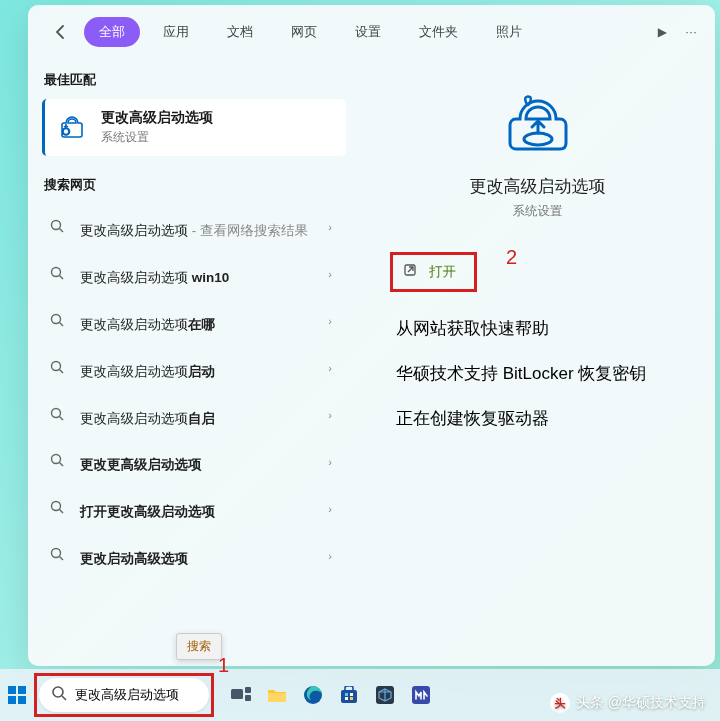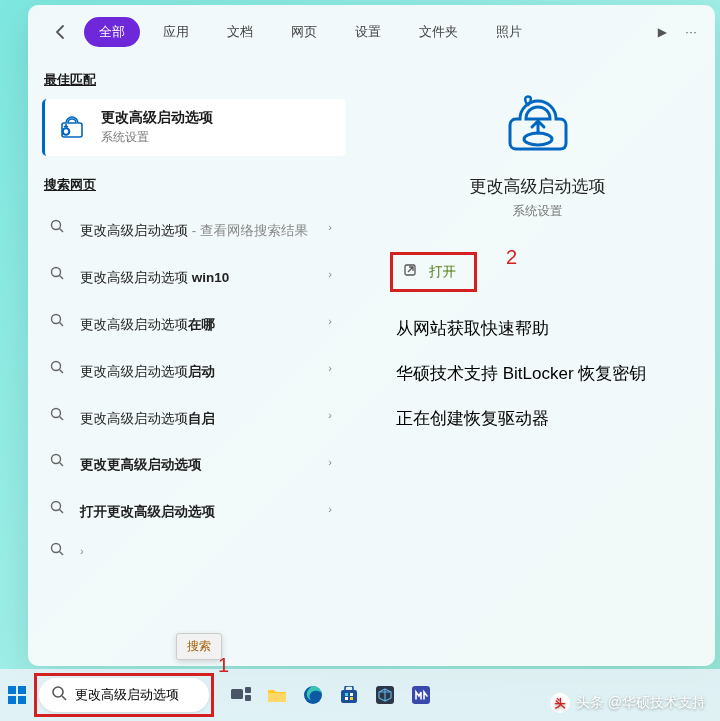--- a/index.html
+++ b/index.html
@@ -1,26 +1,26 @@
 <!DOCTYPE html>
 <html><head>
   <meta charset="utf-8">
   <style>
     * { margin: 0; padding: 0; box-sizing: border-box; font-family: "Microsoft YaHei", "Segoe UI", sans-serif; }
     body { width: 720px; height: 721px; background: linear-gradient(135deg, #7de8e0 0%, #a0f0e8 50%, #98e8d8 100%); overflow: hidden; position: relative; }
     .search-window { position: absolute; top: 5px; left: 28px; right: 5px; bottom: 55px; background: rgba(248, 250, 251, 0.94); border-radius: 10px; box-shadow: 0 10px 40px rgba(0,0,0,0.12); display: flex; flex-direction: column; overflow: hidden; }
     .header { display: flex; align-items: center; padding: 12px 18px 10px; gap: 8px; }
     .back-btn { width: 30px; height: 30px; display: flex; align-items: center; justify-content: center; color: #555; border-radius: 4px; }
     .tab { padding: 6px 15px; font-size: 13px; color: #444; border-radius: 15px; cursor: pointer; }
-    .tab.active { background: #6d28d9; color: #fff; }
+    .tab.active { background: #8b5cf6; color: #fff; }
     .header-right { margin-left: auto; display: flex; gap: 18px; align-items: center; }
     .header-icon { color: #555; font-size: 12px; }
     .content { display: flex; flex: 1; overflow: hidden; }
     .left-pane { width: 332px; padding: 6px 14px 14px 14px; overflow-y: auto; }
-    .section-title { font-size: 13px; font-weight: 600; color: #1a1a1a; margin: 8px 0 10px 2px; text-decoration: underline; }
+    .section-title { font-size: 13px; font-weight: 600; color: #1a1a1a; margin: 8px 0 10px 2px; }
     .best-match { display: flex; align-items: center; gap: 14px; padding: 10px 12px; background: #fff; border-radius: 5px; position: relative; margin-bottom: 20px; border-left: 3px solid #0067c0; }
     .best-icon { width: 30px; height: 30px; display: flex; align-items: center; justify-content: center; }
     .bm-title { font-size: 14px; font-weight: 600; color: #1a1a1a; margin-bottom: 2px; }
     .bm-sub { font-size: 12px; color: #777; }
     .web-item { display: flex; align-items: center; padding: 10px 8px; gap: 14px; position: relative; cursor: pointer; }
     .search-icon-sm { color: #666; flex-shrink: 0; font-size: 13px; width: 16px; }
     .web-text { flex: 1; font-size: 13.5px; color: #222; line-height: 1.4; margin-top: 8px; }
     .web-text .sub { color: #888; }
     .chev { color: #888; font-size: 11px; margin-right: 6px; }
     .right-pane { flex: 1; padding: 24px 28px; display: flex; flex-direction: column; align-items: center; }
@@ -140,20 +140,21 @@
                 <path d="M9.5 9.5 L13 13" stroke="#666" stroke-width="1.4"></path>
               </svg></span>
             <span class="web-text"><b>打开更改高级启动选项</b></span>
             <span class="chev">›</span>
           </div>
           <div class="web-item">
             <span class="search-icon-sm"><svg width="14" height="14" viewBox="0 0 14 14">
                 <circle cx="6" cy="6" r="4.5" stroke="#666" stroke-width="1.4" fill="none"></circle>
                 <path d="M9.5 9.5 L13 13" stroke="#666" stroke-width="1.4"></path>
               </svg></span>
+            <span class="web-text"><b>更改启动高级选项</b></span>
             <span class="chev">›</span>
           </div>
         </div>
     </div>
 
     <div class="right-pane">
       <div class="big-icon">
         <svg width="64" height="58" viewBox="0 0 64 58">
             <path d="M32 6 C22 6 14 14 14 24 L10 24 C6 24 4 27 4 30 L4 48 C4 52 7 54 10 54 L54 54 C58 54 60 52 60 48 L60 30 C60 27 58 24 54 24 L50 24 C50 14 42 6 32 6 M20 24 C20 17 25 12 32 12 C39 12 44 17 44 24 Z" fill="none" stroke="#0067c0" stroke-width="3"></path>
             <ellipse cx="32" cy="44" rx="14" ry="6" fill="none" stroke="#0067c0" stroke-width="3"></ellipse>

